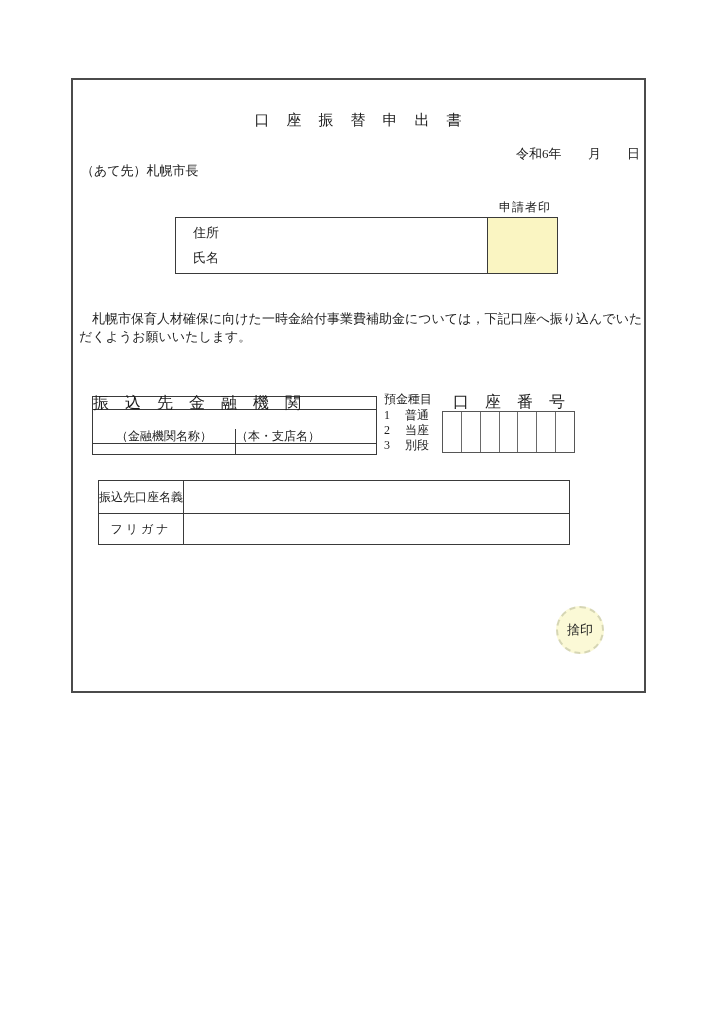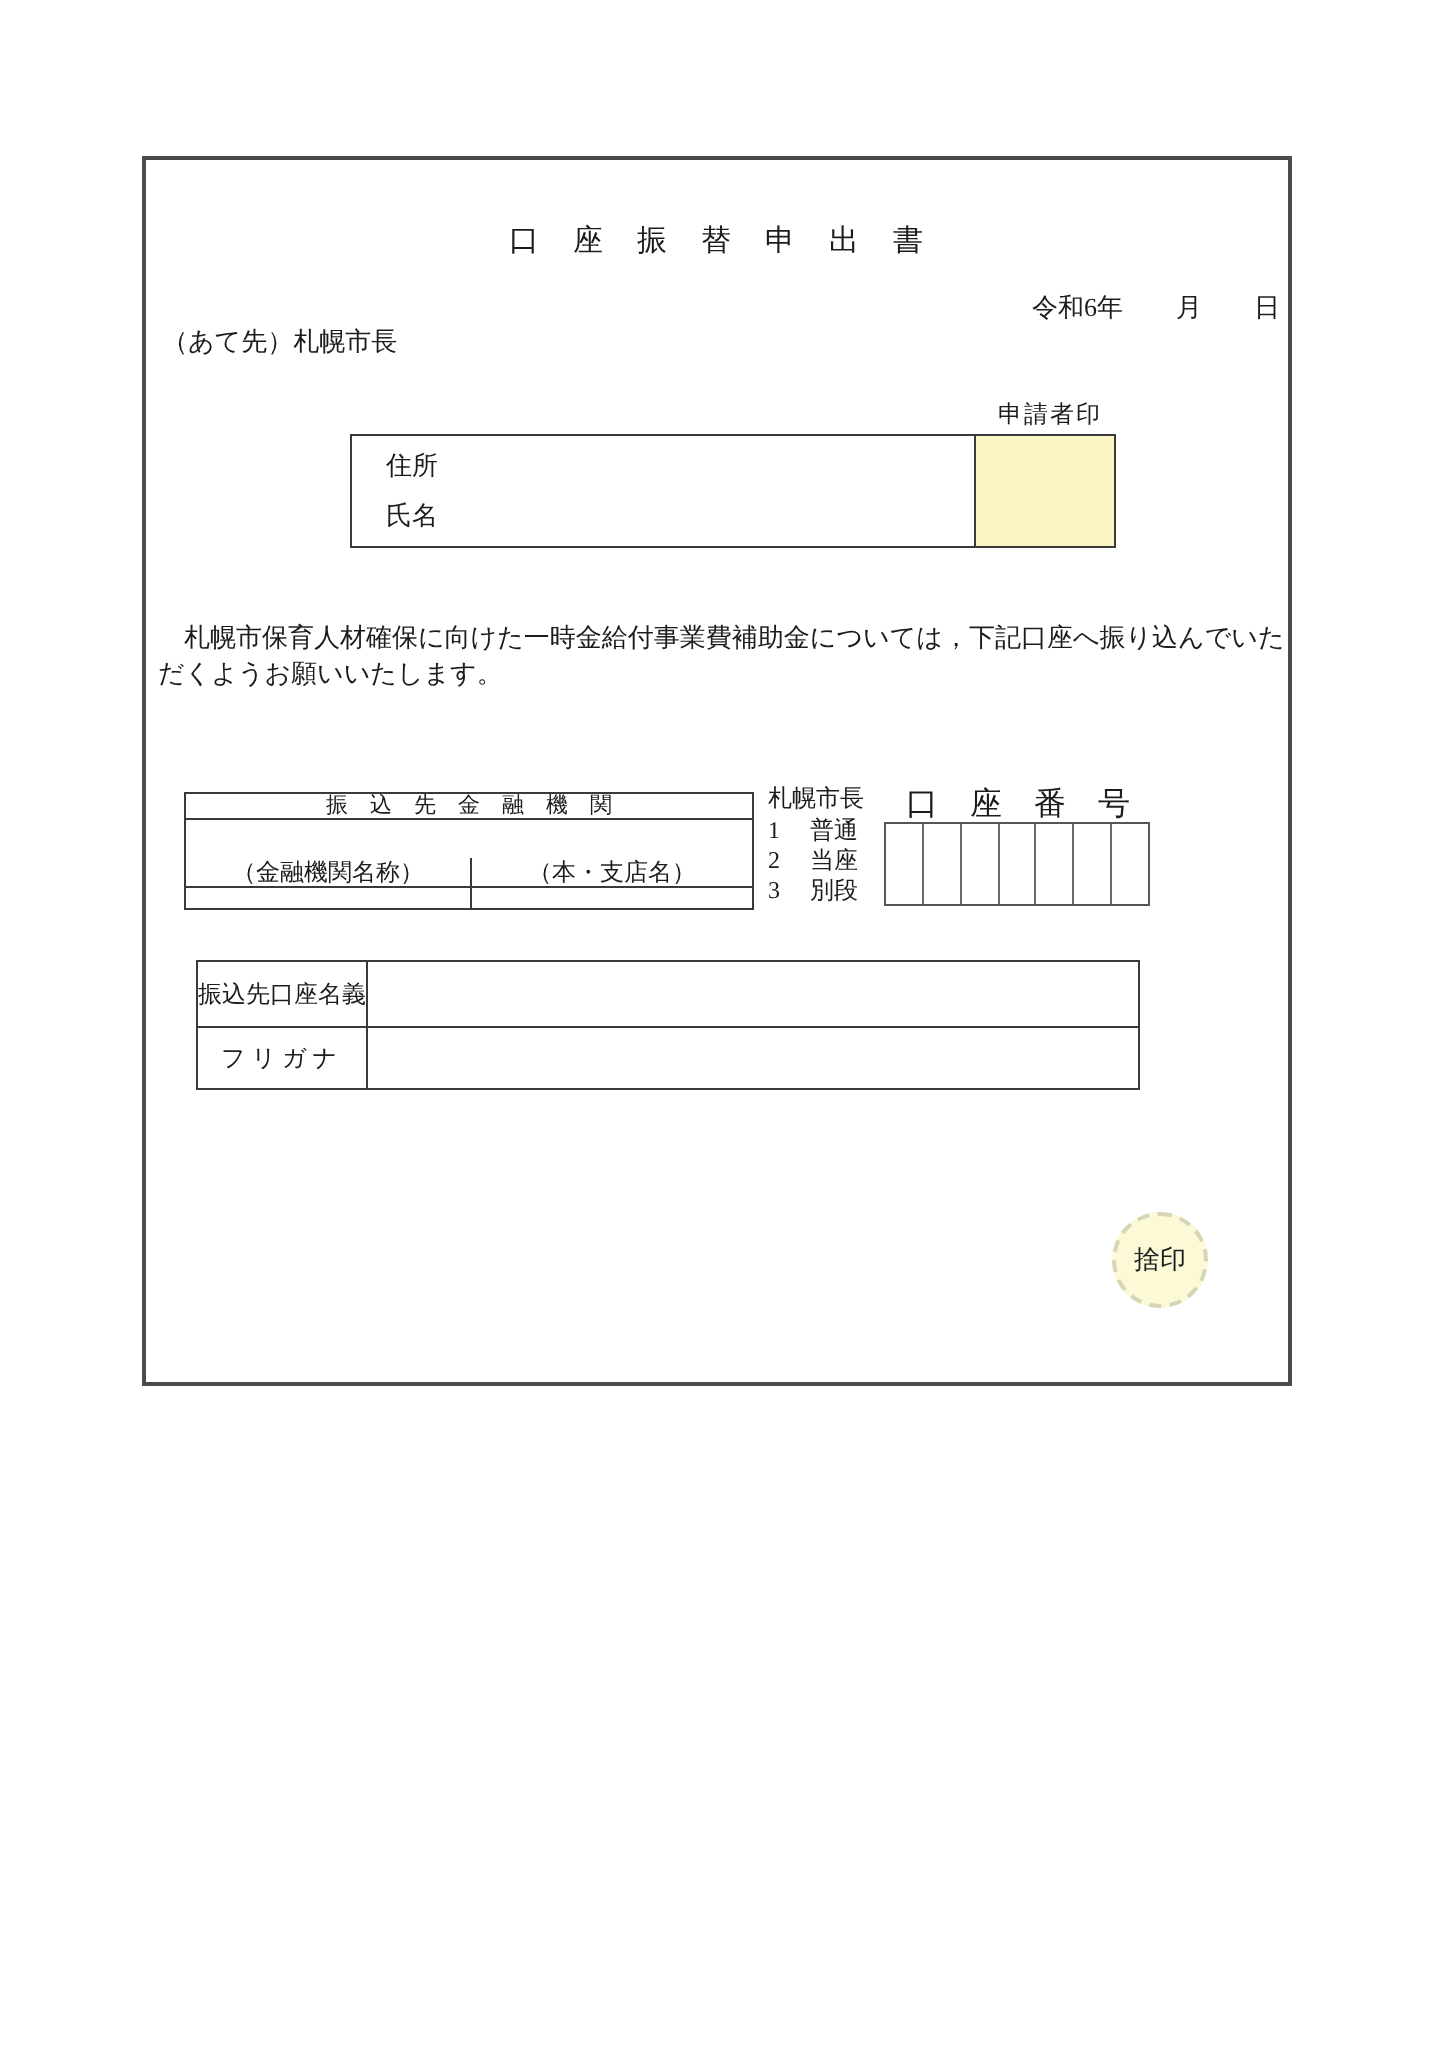--- a/index.html
+++ b/index.html
@@ -41,26 +41,26 @@
     left:79px; top:310px; width:568px;
     font-size:13px; line-height:17.5px;
   }
 
   .bank-table {
     left:92px; top:396px; width:285px; height:59px;
     border:1px solid #3a3a3a; display:flex; flex-direction:column;
   }
   .bank-header {
     height:13px; border-bottom:1px solid #3a3a3a;
-    text-align:center; font-size:11px; line-height:12px;
+    text-align:left; font-size:16px; line-height:12px;
   }
   .bank-sub  { display:flex; height:15px; border-bottom:1px solid #3a3a3a;margin-top:19px; }
   .bank-body { display:flex; flex:1; }
   .bank-cell.c1 { width:143px; border-right:1px solid #3a3a3a; text-align:center; font-size:12px; line-height:14px; }
-  .bank-cell.c2 { flex:1; text-align:center; font-size:12px; line-height:14px; }
+  .bank-cell.c2 { flex:1; text-align:left; font-size:12px; line-height:14px; }
 
   .deposit { left:384px; top:392px; font-size:12px; line-height:15px; }
   .dep-label { height:16px; }
   .dep-opt { display:flex; height:15px; }
   .dep-num { width:21px; }
 
   .acct-label { left:453px; top:392px; font-size:16px; }
   .acct-grid {
     left:442px; top:411px; width:133px; height:42px;
     display:flex; border:1px solid #565656; background:#fff;
@@ -120,21 +120,21 @@
       <div class="bank-cell c1">（金融機関名称）</div>
       <div class="bank-cell c2">（本・支店名）</div>
     </div>
     <div class="bank-body">
       <div class="bank-cell c1"></div>
       <div class="bank-cell c2"></div>
     </div>
   </div>
 
   <div class="abs deposit">
-    <div class="dep-label">札幌市長</div>
+    <div class="dep-label">預金種目</div>
     <div class="dep-opt">
       <span class="dep-num">1</span>
       <span>普通</span>
     </div>
     <div class="dep-opt">
       <span class="dep-num">2</span>
       <span>当座</span>
     </div>
     <div class="dep-opt">
       <span class="dep-num">3</span>

